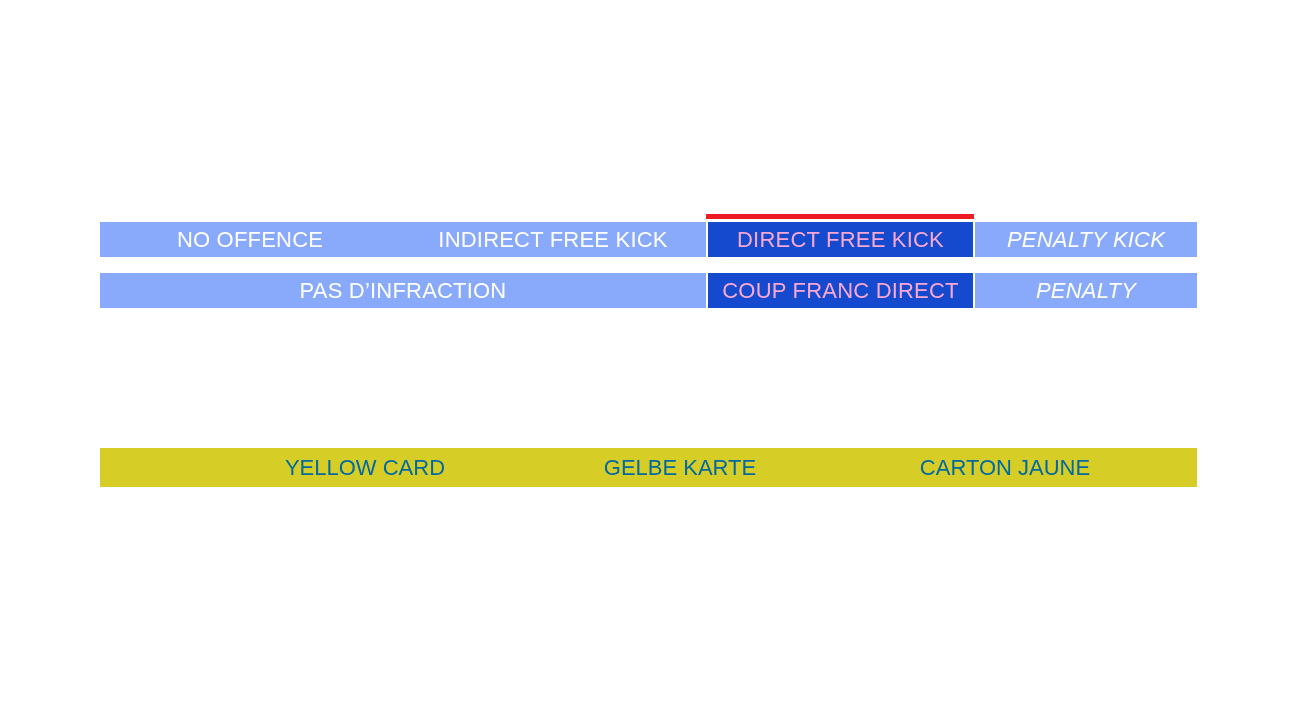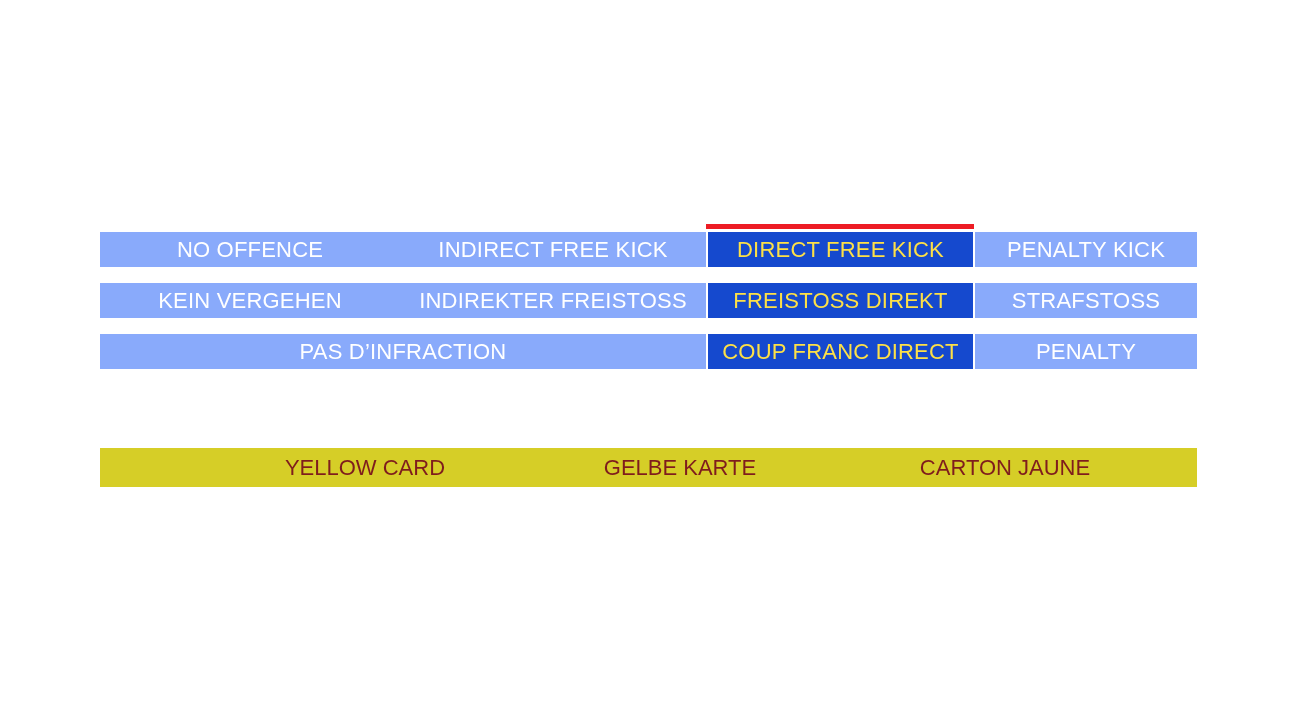--- a/index.html
+++ b/index.html
@@ -12,21 +12,21 @@
     height: 727px;
     position: relative;
     font-family: "Liberation Sans", sans-serif;
     overflow: hidden;
   }
 
   
   #sanction-scale {
     position: absolute;
     left: 100px;
-    top: 232px;
+    top: 222px;
     width: 1097px;
   }
 
   .scale-row {
     position: relative;
     height: 35px;
     margin-bottom: 16px;
   }
   .scale-row:last-child { margin-bottom: 0; border-radius: 10px; }
 
@@ -59,30 +59,31 @@
   .seg-mid {
     left: 608px;
     width: 265px;
     background: #1549ce;
   }
 
   .seg-right {
     left: 875px;
     width: 222px;
     background: #89aafb;
+    font-style: italic;
   }
 
   .lbl-light {
     color: #ffffff;
     font-size: 22px;
     font-weight: 400;
     letter-spacing: .2px;
   }
   .lbl-highlight {
-    color: #fde047;
+    color: #f9a8d4;
     font-size: 22px;
     font-weight: 400;
     letter-spacing: .2px;
   }
 
   
   #accent-bar {
     position: absolute;
     left: 606px;
     top: -8px;
@@ -100,21 +101,21 @@
     height: 39px;
     background: #d6ce27;
   }
   #card-bar .card-cell {
     position: absolute;
     top: 0;
     height: 39px;
     display: flex;
     align-items: center;
     justify-content: center;
-    color: #7f1d1d;
+    color: #0369a1;
     font-size: 22px;
     white-space: nowrap;
   }
   .card-cell-1 { left: 105px;  width: 320px; }
   .card-cell-2 { left: 440px;  width: 280px; }
   .card-cell-3 { left: 745px;  width: 320px; }
 </style>
 </head>
 <body>
 
@@ -132,36 +133,20 @@
       </div>
     </div>
     <div class="seg seg-mid">
       <span class="lbl-highlight">DIRECT FREE KICK</span>
     </div>
     <div class="seg seg-right">
       <span class="lbl-light">PENALTY KICK</span>
     </div>
   </div>
 
-  <div class="scale-row">
-    <div class="seg seg-left">
-      <div class="cell cell-a">
-        <span class="lbl-light">KEIN VERGEHEN</span>
-      </div>
-      <div class="cell cell-b">
-        <span class="lbl-light">INDIREKTER FREISTOSS</span>
-      </div>
-    </div>
-    <div class="seg seg-mid">
-      <span class="lbl-highlight">FREISTOSS DIREKT</span>
-    </div>
-    <div class="seg seg-right">
-      <span class="lbl-light">STRAFSTOSS</span>
-    </div>
-  </div>
 
   <div class="scale-row">
     <div class="seg seg-left">
       <div class="cell cell-a">
         <span class="lbl-light">PAS D’INFRACTION</span>
       </div>
     </div>
     <div class="seg seg-mid">
       <span class="lbl-highlight">COUP FRANC DIRECT</span>
     </div>

